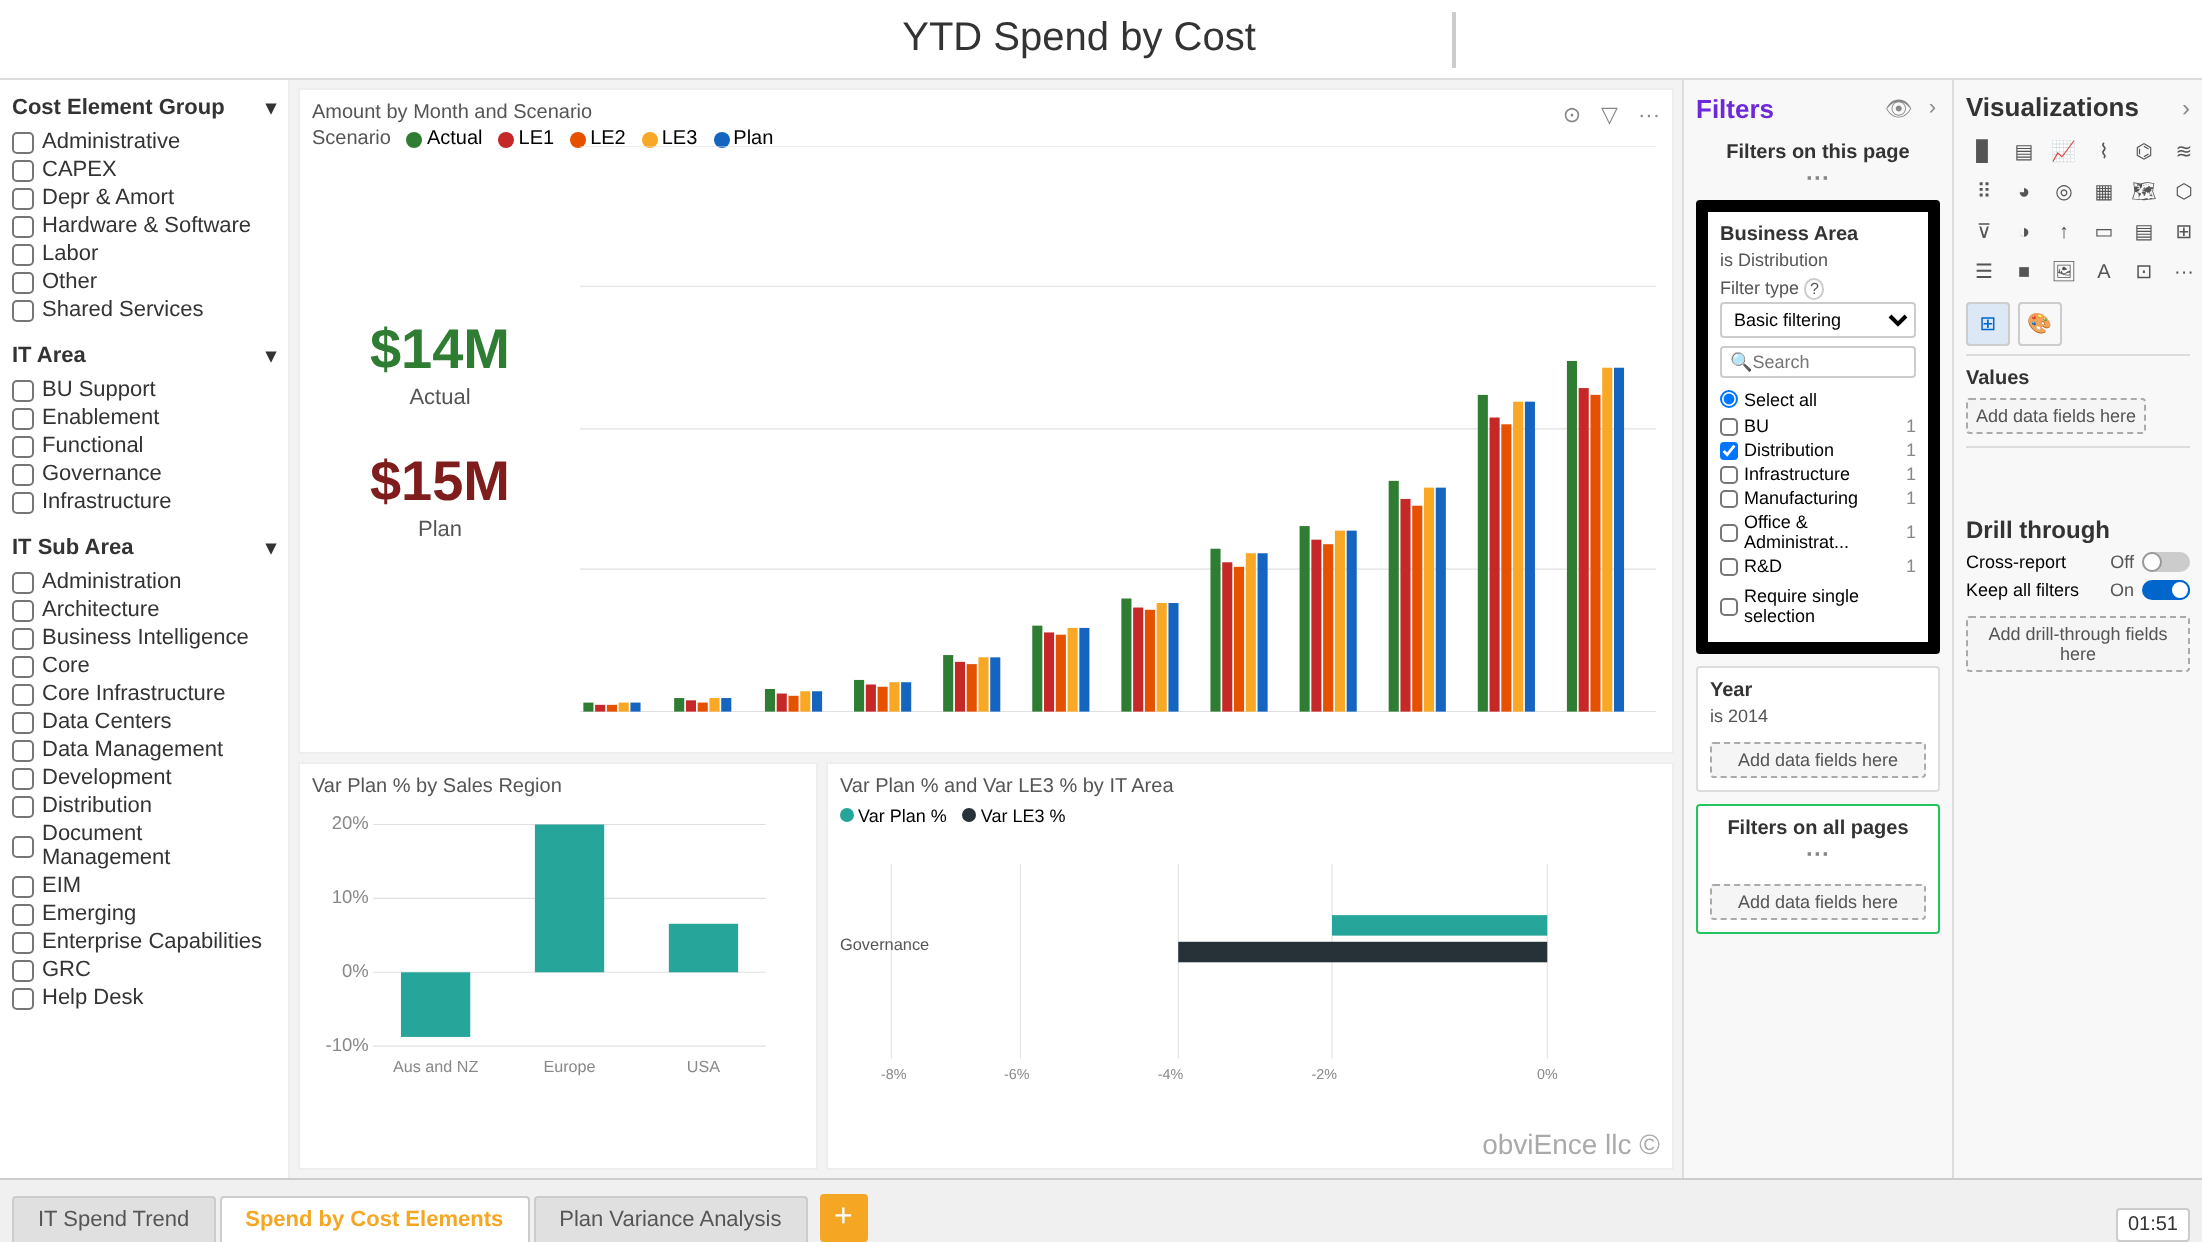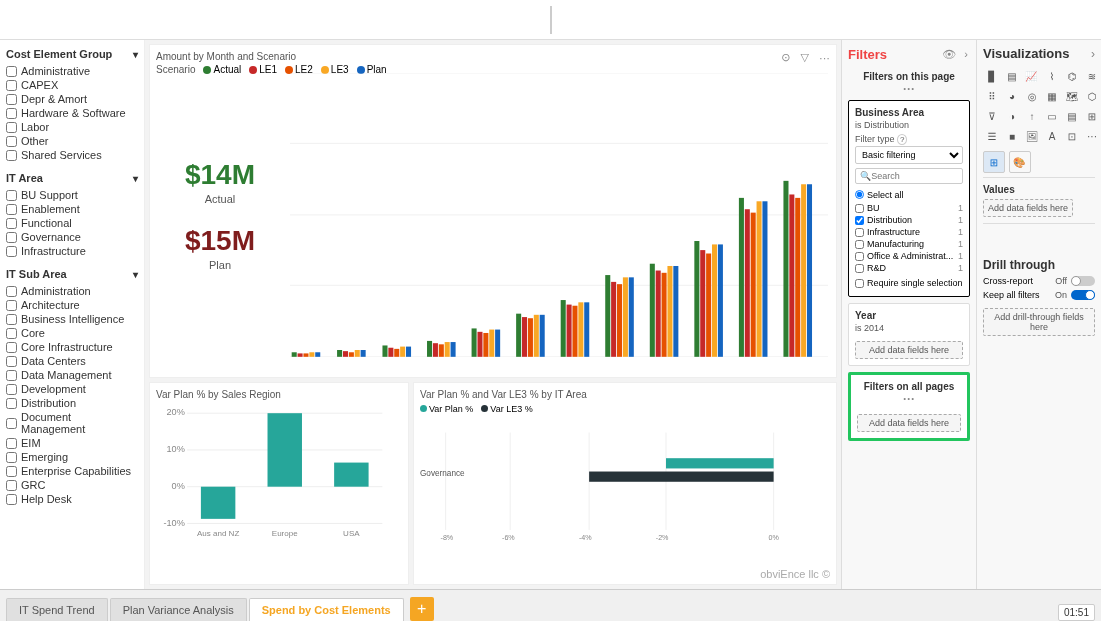--- a/index.html
+++ b/index.html
@@ -38,36 +38,36 @@
     .charts-bottom { display: flex; flex: 1; margin: 0 4px 4px 4px; gap: 4px; }
     .chart-bottom { flex: 1; background: #fff; border: 1px solid #eee; padding: 6px; position: relative; overflow: hidden; }
     .chart-bottom-title { font-size: 10px; color: #555; margin-bottom: 4px; }
 
     
     .right-panels { display: flex; flex-shrink: 0; }
 
     
     .filters-panel { width: 135px; background: #f8f8f8; border-left: 1px solid #ddd; padding: 6px; overflow-y: auto; }
     .filters-panel-header { display: flex; align-items: center; justify-content: space-between; margin-bottom: 8px; }
-    .filters-panel-title { font-size: 13px; font-weight: 600; color: #ef4444; }
-    .filter-card { background: #fff; border: 1px solid #000000; border-radius: 2px; padding: 6px; margin-bottom: 6px; }
+    .filters-panel-title { font-size: 13px; font-weight: 600; color: #6d28d9; }
+    .filter-card { background: #fff; border: 6px solid #000000; border-radius: 2px; padding: 6px; margin-bottom: 6px; }
     .filter-card-title { font-size: 10px; font-weight: 600; color: #333; margin-bottom: 2px; }
     .filter-card-subtitle { font-size: 9px; color: #555; margin-bottom: 4px; }
     .filter-type-label { font-size: 9px; color: #555; margin-bottom: 2px; }
     .filter-type-select { width: 100%; font-size: 9px; border: 1px solid #ccc; padding: 2px; border-radius: 2px; background: #fff; }
     .filter-search { display: flex; align-items: center; border: 1px solid #ccc; border-radius: 2px; padding: 2px 4px; margin: 4px 0; background: #fff; }
     .filter-search input { border: none; outline: none; font-size: 9px; width: 100%; }
     .filter-option { display: flex; align-items: center; gap: 3px; font-size: 9px; padding: 1px 0; }
     .filter-option input[type=checkbox] { width: 9px; height: 9px; }
     .filter-option-count { margin-left: auto; color: #888; font-size: 9px; }
     .select-all-row { display: flex; align-items: flex-start; gap: 3px; font-size: 9px; padding: 2px 0; font-weight: 500; }
     .require-single { display: flex; align-items: center; gap: 3px; font-size: 9px; padding: 2px 0; margin-top: 2px; }
     .add-fields-btn { width: 100%; font-size: 9px; border: 1px dashed #aaa; background: #f5f5f5; padding: 3px; cursor: pointer; text-align: center; border-radius: 2px; color: #555; margin-top: 4px; }
     .year-filter { background: #fff; border: 1px solid #ddd; border-radius: 2px; padding: 6px; margin-bottom: 6px; }
-    .filters-on-all { background: #fff; border: 3px solid #22c55e; border-radius: 2px; padding: 6px; margin-bottom: 6px; }
+    .filters-on-all { background: #fff; border: 1px solid #22c55e; border-radius: 2px; padding: 6px; margin-bottom: 6px; }
     .section-header-row { display: flex; align-items: center; justify-content: space-between; font-size: 10px; font-weight: 600; color: #333; margin-bottom: 4px; flex-direction: column; }
     .dots-icon { font-size: 12px; color: #888; cursor: pointer; }
 
     
     .viz-panel { width: 125px; background: #f8f8f8; border-left: 1px solid #ddd; padding: 6px; overflow-y: auto; }
     .viz-panel-header { display: flex; align-items: center; justify-content: space-between; margin-bottom: 6px; }
     .viz-panel-title { font-size: 13px; font-weight: 600; color: #333; }
     .viz-icons-grid { display: grid; grid-template-columns: repeat(6, 1fr); gap: 2px; margin-bottom: 6px; }
     .viz-icon { width: 18px; height: 18px; display: flex; align-items: center; justify-content: center; font-size: 10px; cursor: pointer; border-radius: 2px; color: #555; }
     .viz-icon.active { background: #dce8f5; color: #0066cc; }
@@ -100,20 +100,21 @@
     .watermark { position: absolute; bottom: 4px; right: 6px; font-size: 8px; color: #aaa; }
 
     
     .toolbar-icon { font-size: 11px; color: #888; cursor: pointer; padding: 2px; }
   </style>
 </head>
 <body>
 
 <div class="top-bar">
   <span style="flex:1"></span>
+  <span class="top-bar-title">YTD Spend by Cost</span>
   <div class="top-bar-divider"></div>
   <span style="flex:1"></span>
 </div>
 
 <div class="main-area">
 
   <div class="left-panel">
 
     <div class="filter-section">
       <div class="filter-section-title">
@@ -424,21 +425,21 @@
           <line x1="165" y1="0" x2="165" y2="95" stroke="#e0e0e0" stroke-width="0.5"></line>
           <line x1="240" y1="0" x2="240" y2="95" stroke="#e0e0e0" stroke-width="0.5"></line>
           <line x1="345" y1="0" x2="345" y2="95" stroke="#e0e0e0" stroke-width="0.5"></line>
 
           <text x="0" y="42" font-size="8" fill="#555">Governance</text>
 
           <rect x="165" y="38" width="180" height="10" fill="#263238"></rect>
 
           <rect x="240" y="25" width="105" height="10" fill="#26a69a"></rect>
         </svg>
-        <div class="watermark" style="position:absolute;bottom:4px;right:6px;font-size:11px;color:#aaa;margin-left:28px;">obviEnce llc ©</div>
+        <div class="watermark" style="position:absolute;bottom:4px;right:6px;font-size:14px;color:#aaa;margin-left:28px;">obviEnce llc ©</div>
       </div>
     </div>
 
   </div>
 
   <div class="right-panels">
 
     <div class="filters-panel">
       <div class="filters-panel-header">
         <span class="filters-panel-title">Filters</span>
@@ -595,19 +596,19 @@
         <button class="add-fields-btn">Add drill-through fields here</button>
       </div>
     </div>
 
   </div>
 </div>
 
 <div class="bottom-tabs">
   <div id="tabs-container" style="display:flex; align-items:flex-end;">
       <div class="tab">IT Spend Trend</div>
+      <div class="tab active">Spend by Cost Elements</div>
       <div class="tab">Plan Variance Analysis</div>
-      <div class="tab active">Spend by Cost Elements</div>
     </div>
   <div class="tab-add">+</div>
 
   <div style="margin-left:auto; font-size:10px; color:#333; background:#fff; border:1px solid #ccc; padding:2px 5px; border-radius:2px;">01:51</div>
 </div>
 
 </body></html>

